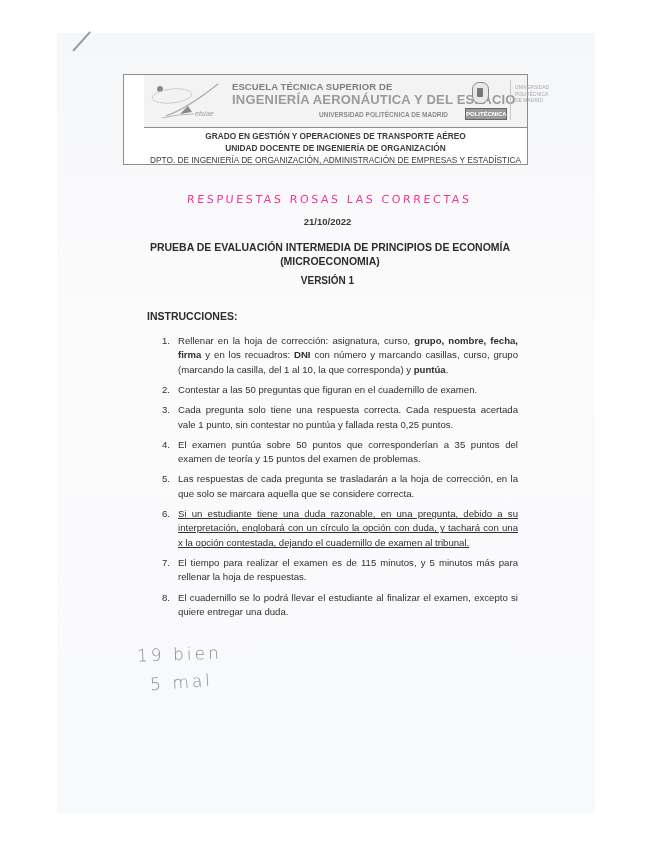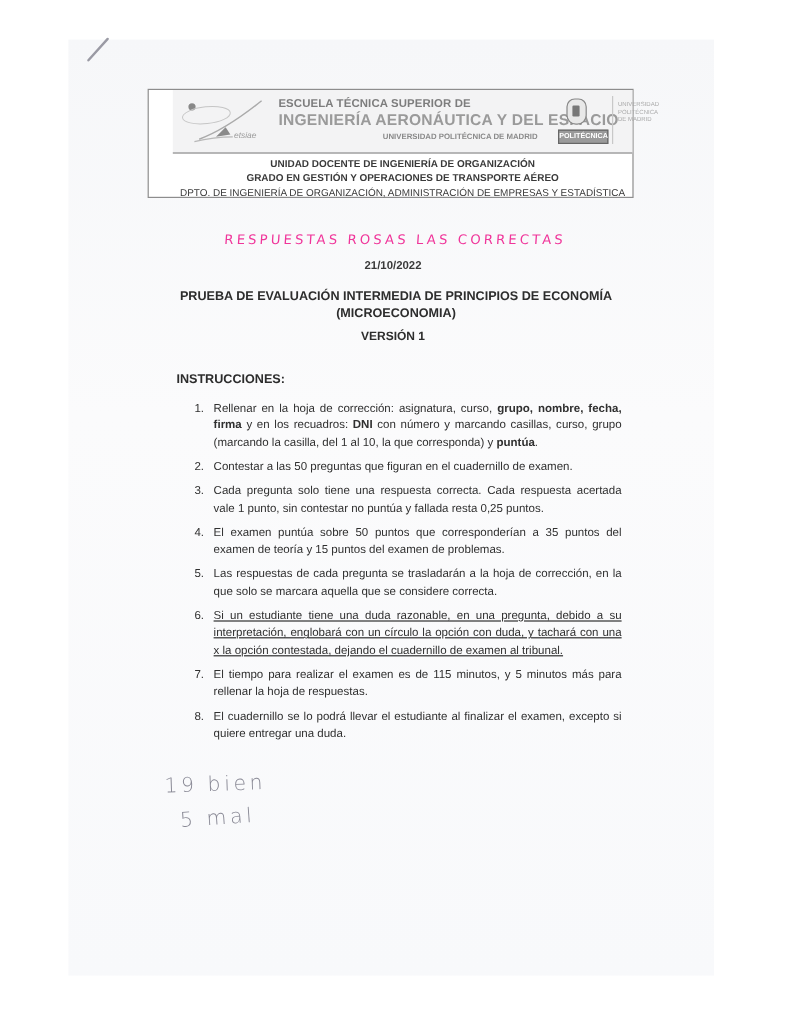--- a/index.html
+++ b/index.html
@@ -83,22 +83,22 @@
     </div>
     <div class="school-1">ESCUELA TÉCNICA SUPERIOR DE</div>
     <div class="school-2">INGENIERÍA AERONÁUTICA Y DEL ESPACIO</div>
     <div class="school-3">UNIVERSIDAD POLITÉCNICA DE MADRID</div>
     <div class="upm-crest"></div>
     <div class="upm-badge">POLITÉCNICA</div>
     <div class="upm-divider"></div>
     <div class="upm-name">UNIVERSIDAD POLITÉCNICA DE MADRID</div>
   </div>
   <div class="header-bottom">
+    <div class="dept-line b">GRADO EN GESTIÓN Y OPERACIONES DE TRANSPORTE AÉREO</div>
     <div class="dept-line b">UNIDAD DOCENTE DE INGENIERÍA DE ORGANIZACIÓN</div>
-    <div class="dept-line b">GRADO EN GESTIÓN Y OPERACIONES DE TRANSPORTE AÉREO</div>
     <div class="dept-line">DPTO. DE INGENIERÍA DE ORGANIZACIÓN, ADMINISTRACIÓN DE EMPRESAS Y ESTADÍSTICA</div>
   </div>
 </div>
 
 <div class="handwritten-pink">RESPUESTAS ROSAS LAS CORRECTAS</div>
 <div class="date">21/10/2022</div>
 <div class="title">PRUEBA DE EVALUACIÓN INTERMEDIA DE PRINCIPIOS DE ECONOMÍA (MICROECONOMIA)</div>
 <div class="version">VERSIÓN 1</div>
 <div class="instr-head">INSTRUCCIONES:</div>
 

